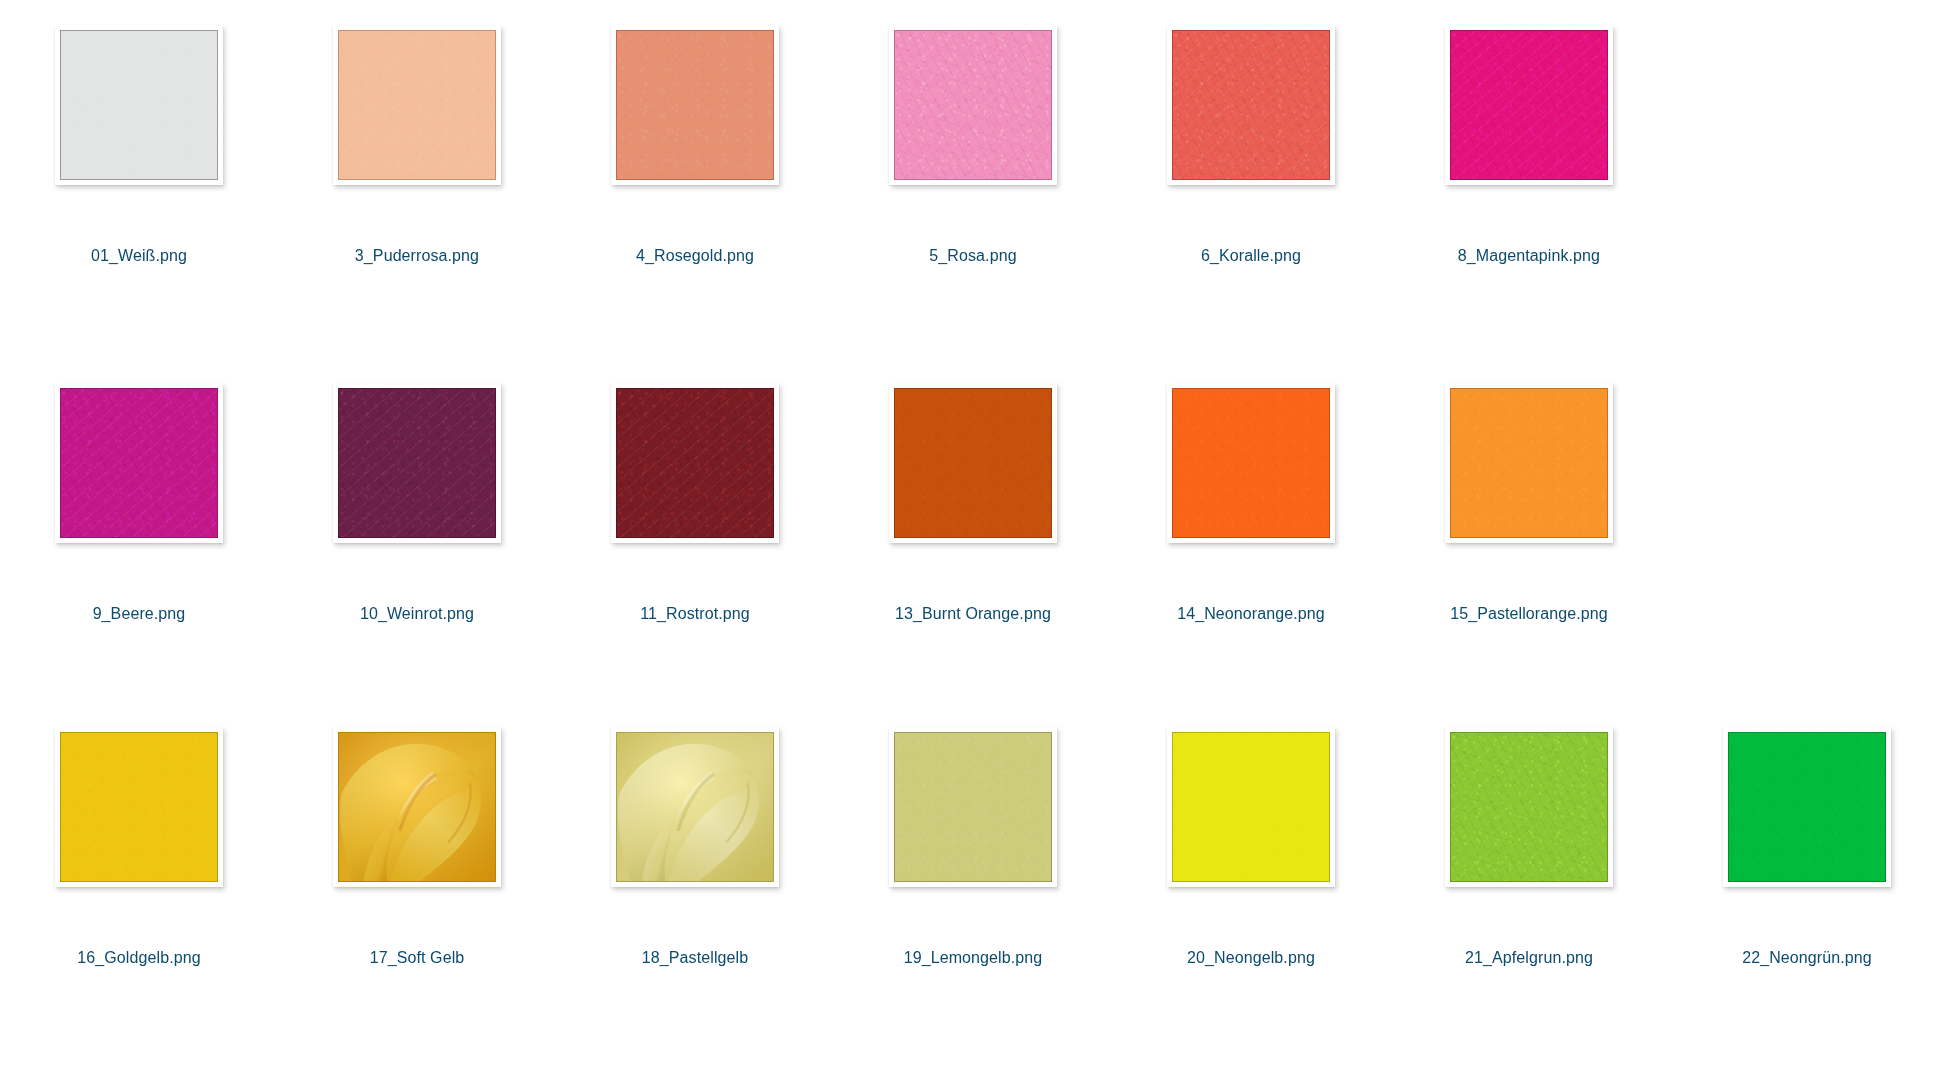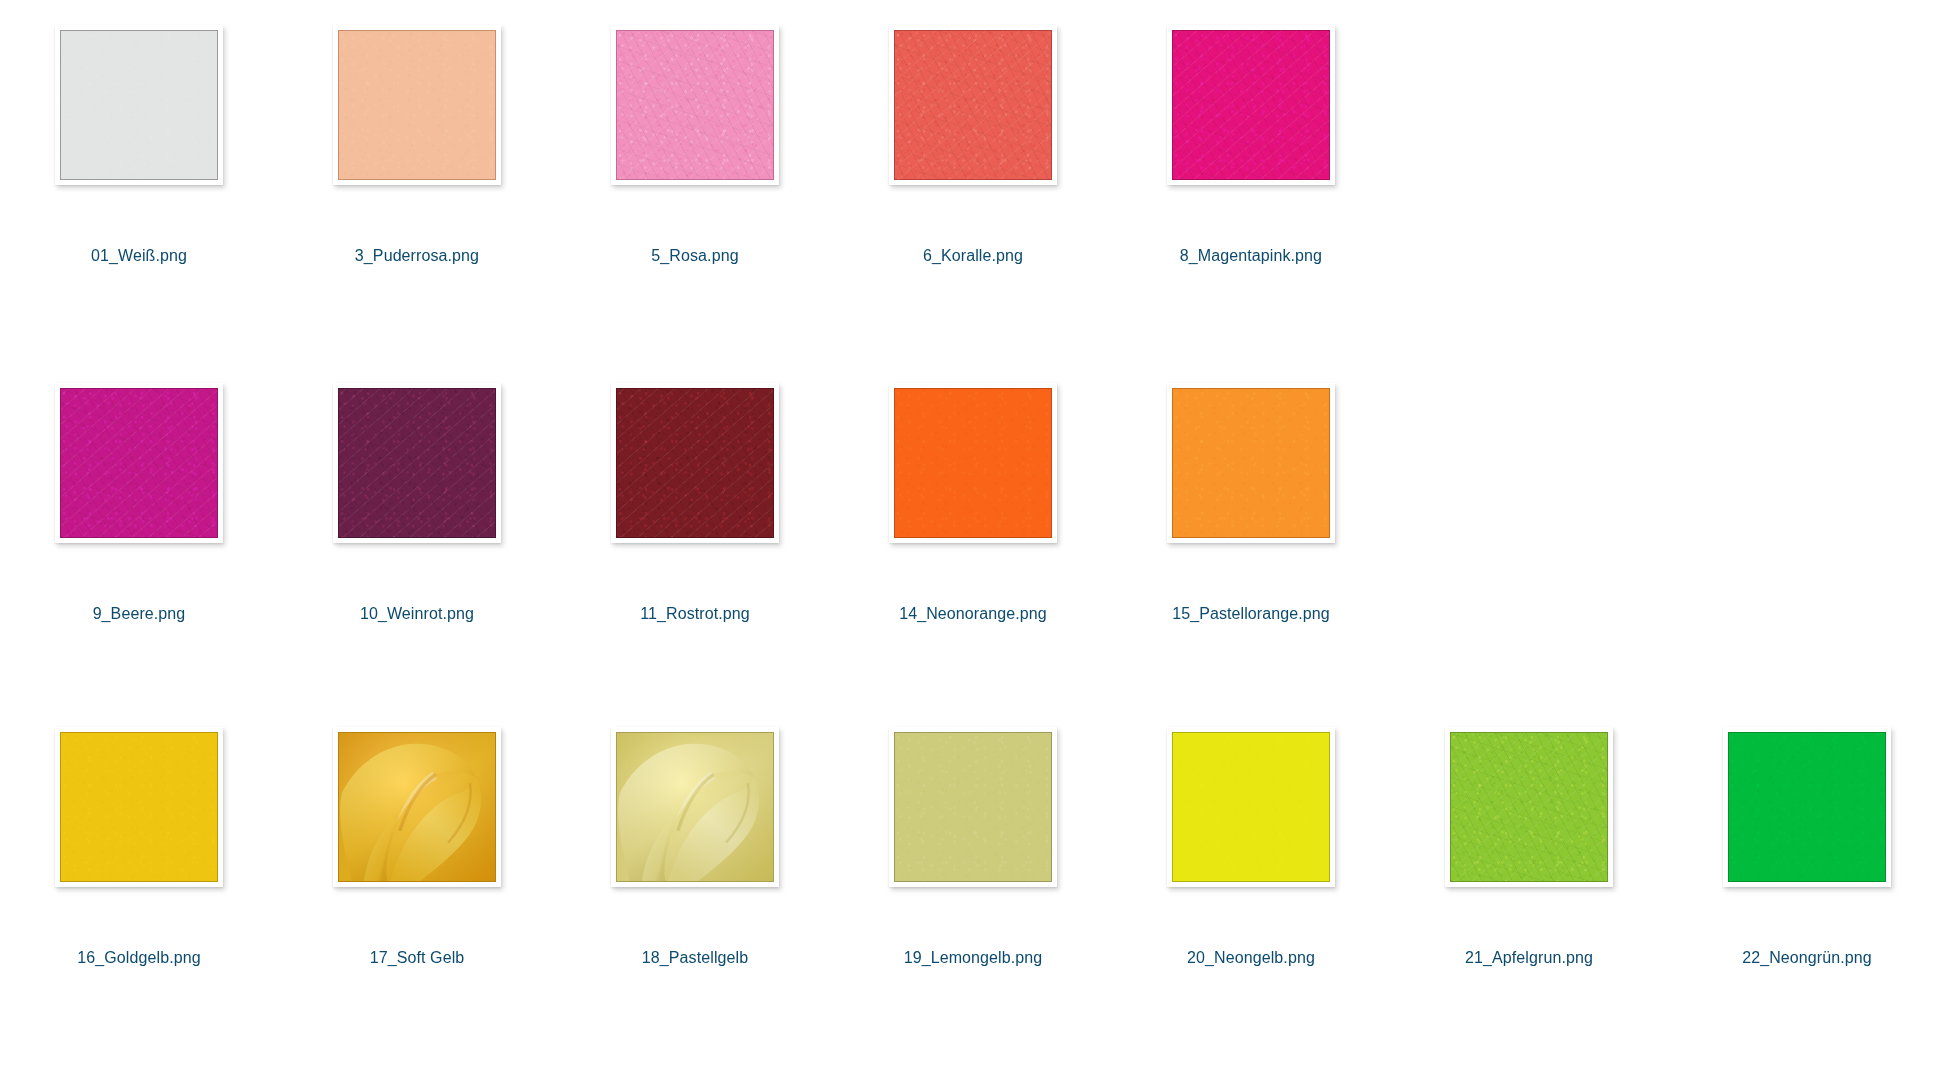--- a/index.html
+++ b/index.html
@@ -142,20 +142,26 @@
         <div class="file-label">01_Weiß.png</div>
       </div>
       <div class="file-cell">
         <div class="thumb-frame">
           <div class="thumb-swatch grain flat" style="border-color: rgb(201, 143, 108); background-color: rgb(244, 189, 155);"></div>
         </div>
         <div class="file-label">3_Puderrosa.png</div>
       </div>
       <div class="file-cell">
         <div class="thumb-frame">
+          <div class="thumb-swatch grain flat" style="border-color: rgb(185, 108, 76); background-color: rgb(230, 146, 114);"></div>
+        </div>
+        <div class="file-label">4_Rosegold.png</div>
+      </div>
+      <div class="file-cell">
+        <div class="thumb-frame">
           <div class="thumb-swatch grain" style="border-color: rgb(197, 106, 149); background-color: rgb(242, 145, 189);"></div>
         </div>
         <div class="file-label">5_Rosa.png</div>
       </div>
       <div class="file-cell">
         <div class="thumb-frame">
           <div class="thumb-swatch grain" style="border-color: rgb(184, 67, 59); background-color: rgb(234, 94, 84);"></div>
         </div>
         <div class="file-label">6_Koralle.png</div>
       </div>
@@ -177,20 +183,26 @@
         <div class="thumb-frame">
           <div class="thumb-swatch grain" style="border-color: rgb(78, 22, 54); background-color: rgb(107, 32, 73);"></div>
         </div>
         <div class="file-label">10_Weinrot.png</div>
       </div>
       <div class="file-cell">
         <div class="thumb-frame">
           <div class="thumb-swatch grain" style="border-color: rgb(89, 19, 26); background-color: rgb(122, 28, 35);"></div>
         </div>
         <div class="file-label">11_Rostrot.png</div>
+      </div>
+      <div class="file-cell">
+        <div class="thumb-frame">
+          <div class="thumb-swatch grain flat" style="border-color: rgb(153, 60, 6); background-color: rgb(198, 80, 12);"></div>
+        </div>
+        <div class="file-label">13_Burnt Orange.png</div>
       </div>
       <div class="file-cell">
         <div class="thumb-frame">
           <div class="thumb-swatch grain flat" style="border-color: rgb(196, 76, 16); background-color: rgb(249, 100, 24);"></div>
         </div>
         <div class="file-label">14_Neonorange.png</div>
       </div>
       <div class="file-cell">
         <div class="thumb-frame">
           <div class="thumb-swatch grain flat" style="border-color: rgb(197, 113, 29); background-color: rgb(249, 148, 42);"></div>

